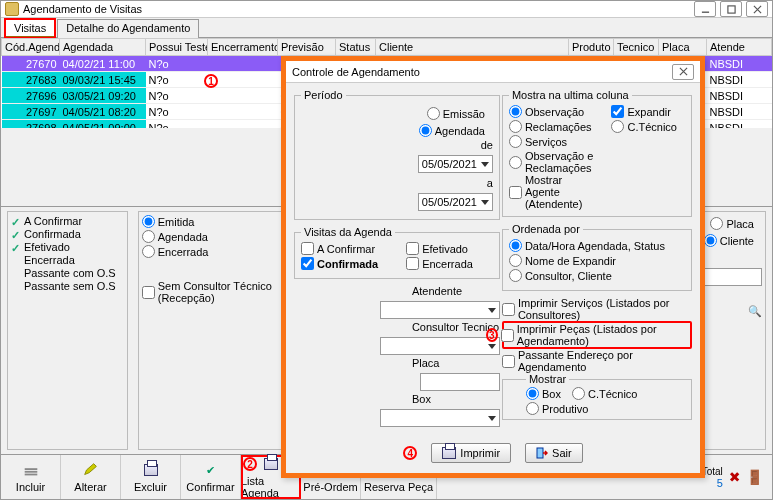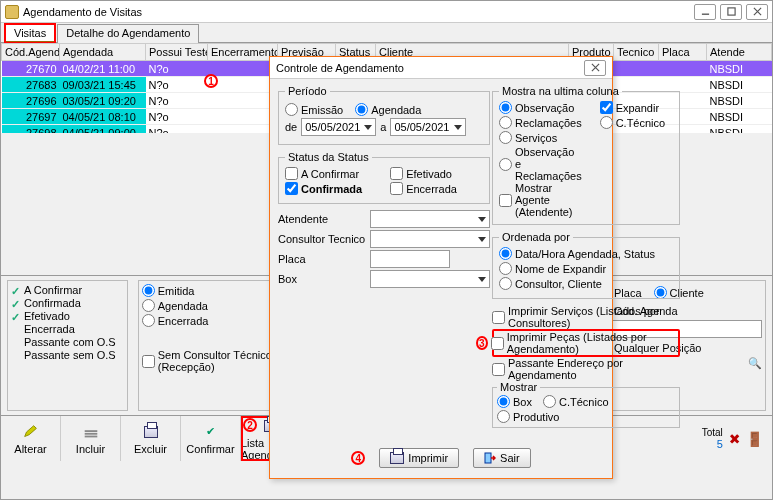--- a/index.html
+++ b/index.html
@@ -17,30 +17,30 @@
   .tab.hl { outline: 2px solid red; outline-offset: -1px; }
   .grid { width: 100%; border-collapse: collapse; background: #fff; table-layout: fixed;}
   .grid th { background: #f0f0f0; border: 1px solid #ccc; padding: 2px 3px; text-align: left; font-weight: normal; white-space: nowrap; overflow: hidden;}
   .grid td { border-bottom: 1px solid #eee; padding: 1px 3px; white-space: nowrap; overflow: hidden; height: 16px;}
   .grid tr.sel td { background: #8b5cf6; color: #fff; }
   .grid tbody tr:not(.sel) td.hl { background: #00d8d8; }
   .grid-area { height: 232px; background: #fff; position: relative; }
   .filler { position:absolute; top:90px; left:0; right:0; bottom:0; background:#f0f0f0;}
   .callout { display: inline-flex; align-items: center; justify-content: center; width: 14px; height: 14px; border: 2px solid red; border-radius: 50%; color: red; font-weight: bold; font-size: 10px; background: transparent;}
   
-  .dialog { position: absolute; top: 56px; left: 269px; width: 344px; border: 1px solid #f97316; background: #f0f0f0; z-index: 10; box-shadow: 2px 2px 6px rgba(0,0,0,.2); }
+  .dialog { position: absolute; top: 56px; left: 281px; width: 424px; border: 5px solid #f97316; background: #f0f0f0; z-index: 10; box-shadow: 2px 2px 6px rgba(0,0,0,.2); }
   .dialog .dlg-title { height: 22px; border-bottom: 1px solid #ccc; display: flex; align-items: center; justify-content: space-between; padding: 0 6px; background: #fff;}
   .dialog-body { padding: 6px 8px 10px; display: flex; gap: 2px; position: relative;}
   .col-left { flex: 1 1 52%; }
   .col-right { flex: 1 1 48%; }
   fieldset { border: 1px solid #bbb; padding: 4px 6px 6px; margin: 0 0 6px; }
   legend { padding: 0 3px; }
   .radio, .check { display: inline-flex; align-items: center; gap: 3px; margin-right: 8px; }
   .radio input, .check input { margin: 0; }
-  .row { display: flex; align-items: center; gap: 4px; margin: 2px 0; }
+  .row { display: flex; align-items: flex-end; gap: 4px; margin: 2px 0; flex-direction: column; }
   .row label.l { width: 88px; }
   .combo, .txt { border: 1px solid #999; background: #fff; height: 18px; }
   .combo { width: 120px; display: inline-flex; justify-content: space-between; align-items: center; padding: 0 3px; }
   .combo .arrow { border-left: 4px solid transparent; border-right: 4px solid transparent; border-top: 5px solid #333; }
   .btn { border: 1px solid #888; background: linear-gradient(#fff,#e0e0e0); padding: 3px 10px; display: inline-flex; align-items: center; gap: 4px; cursor: pointer; border-radius: 2px;}
   .icon-print { width: 14px; height: 12px; border: 1px solid #336; background: linear-gradient(#eef,#ccd); position: relative;}
   .icon-print::before { content:""; position:absolute; top:-5px; left:2px; width:8px; height:5px; background:#fff; border:1px solid #336;}
   .icon-exit { width:12px;height:12px;}
   .hlbox { border: 2px solid red; padding: 0 2px; border-radius: 2px;}
   
@@ -167,21 +167,21 @@
             <td>03/05</td>
             <td></td>
             <td></td>
             <td></td>
             <td></td>
             <td></td>
             <td>NBSDI</td>
           </tr>
           <tr>
             <td class="hl" style="text-align: right;">27697</td>
-            <td class="hl">04/05/21 08:10</td>
+            <td class="hl">04/05/21 08:20</td>
             <td>N?o</td>
             <td></td>
             <td>04/05</td>
             <td></td>
             <td></td>
             <td></td>
             <td></td>
             <td></td>
             <td>NBSDI</td>
           </tr>
@@ -324,37 +324,37 @@
       <input class="txt" style="width: 100%;">
       <label class="check">
           <input type="checkbox" style="">
           <span>Qualquer Posição</span>
         </label>
       <div style="align-self:flex-end"><span class="binoc">🔍</span></div>
     </div>
   </div>
 
   <div class="toolbar">
-    <div class="tbtn">
-        <div class="ico">
-          <svg viewBox="0 0 20 16">
-            <path d="M3 13l2-5 8-7 3 3-8 7-5 2z" fill="#cc0" stroke="#880"></path>
-          </svg>
-        </div>
-        <span>Alterar</span>
-      </div>
     <div class="tbtn">
         <div class="ico">
           <svg viewBox="0 0 20 16">
             <rect x="3" y="9" width="14" height="2" fill="#888"></rect>
             <rect x="3" y="12" width="14" height="2" fill="#888"></rect>
             <rect x="3" y="6" width="14" height="2" fill="#888"></rect>
           </svg>
         </div>
         <span>Incluir</span>
+      </div>
+    <div class="tbtn">
+        <div class="ico">
+          <svg viewBox="0 0 20 16">
+            <path d="M3 13l2-5 8-7 3 3-8 7-5 2z" fill="#cc0" stroke="#880"></path>
+          </svg>
+        </div>
+        <span>Alterar</span>
       </div>
     <div class="tbtn">
         <div class="ico">
           <span class="icon-print"></span>
         </div>
         <span>Excluir</span>
       </div>
     <div class="tbtn">
         <div class="ico checkmark">✔</div>
         <span>Confirmar</span>
@@ -420,21 +420,21 @@
               <span class="arrow"></span>
             </span>
           <span>a</span>
           <span class="date-input">
               <span>05/05/2021</span>
               <span class="arrow"></span>
             </span>
         </div>
       </fieldset>
       <fieldset>
-        <legend>Status da Status</legend>
+        <legend>Visitas da Agenda</legend>
         <div style="display:flex;gap:20px">
           <div>
             <label class="check">
                 <input type="checkbox" style="">
                 <span>A Confirmar</span>
               </label><br>
             <label class="check">
                 <input type="checkbox" checked="" style="">
                 <b>Confirmada</b>
               </label>
@@ -539,21 +539,21 @@
         <span class="callout" style="margin-left:-20px">3</span>
         <label class="check">
             <input type="checkbox" style="">
             <span>Imprimir Peças (Listados por Agendamento)</span>
           </label>
       </span><br>
       <label class="check">
           <input type="checkbox" style="">
           <span>Passante Endereço por Agendamento</span>
         </label>
-      <fieldset style="padding:2px 4px">
+      <fieldset style="padding:2px 23px">
         <legend>Mostrar</legend>
         <label class="radio">
             <input type="radio" checked="" style="">
             <span>Box</span>
           </label>
         <label class="radio">
             <input type="radio" style="">
             <span>C.Técnico</span>
           </label>
         <label class="radio">

